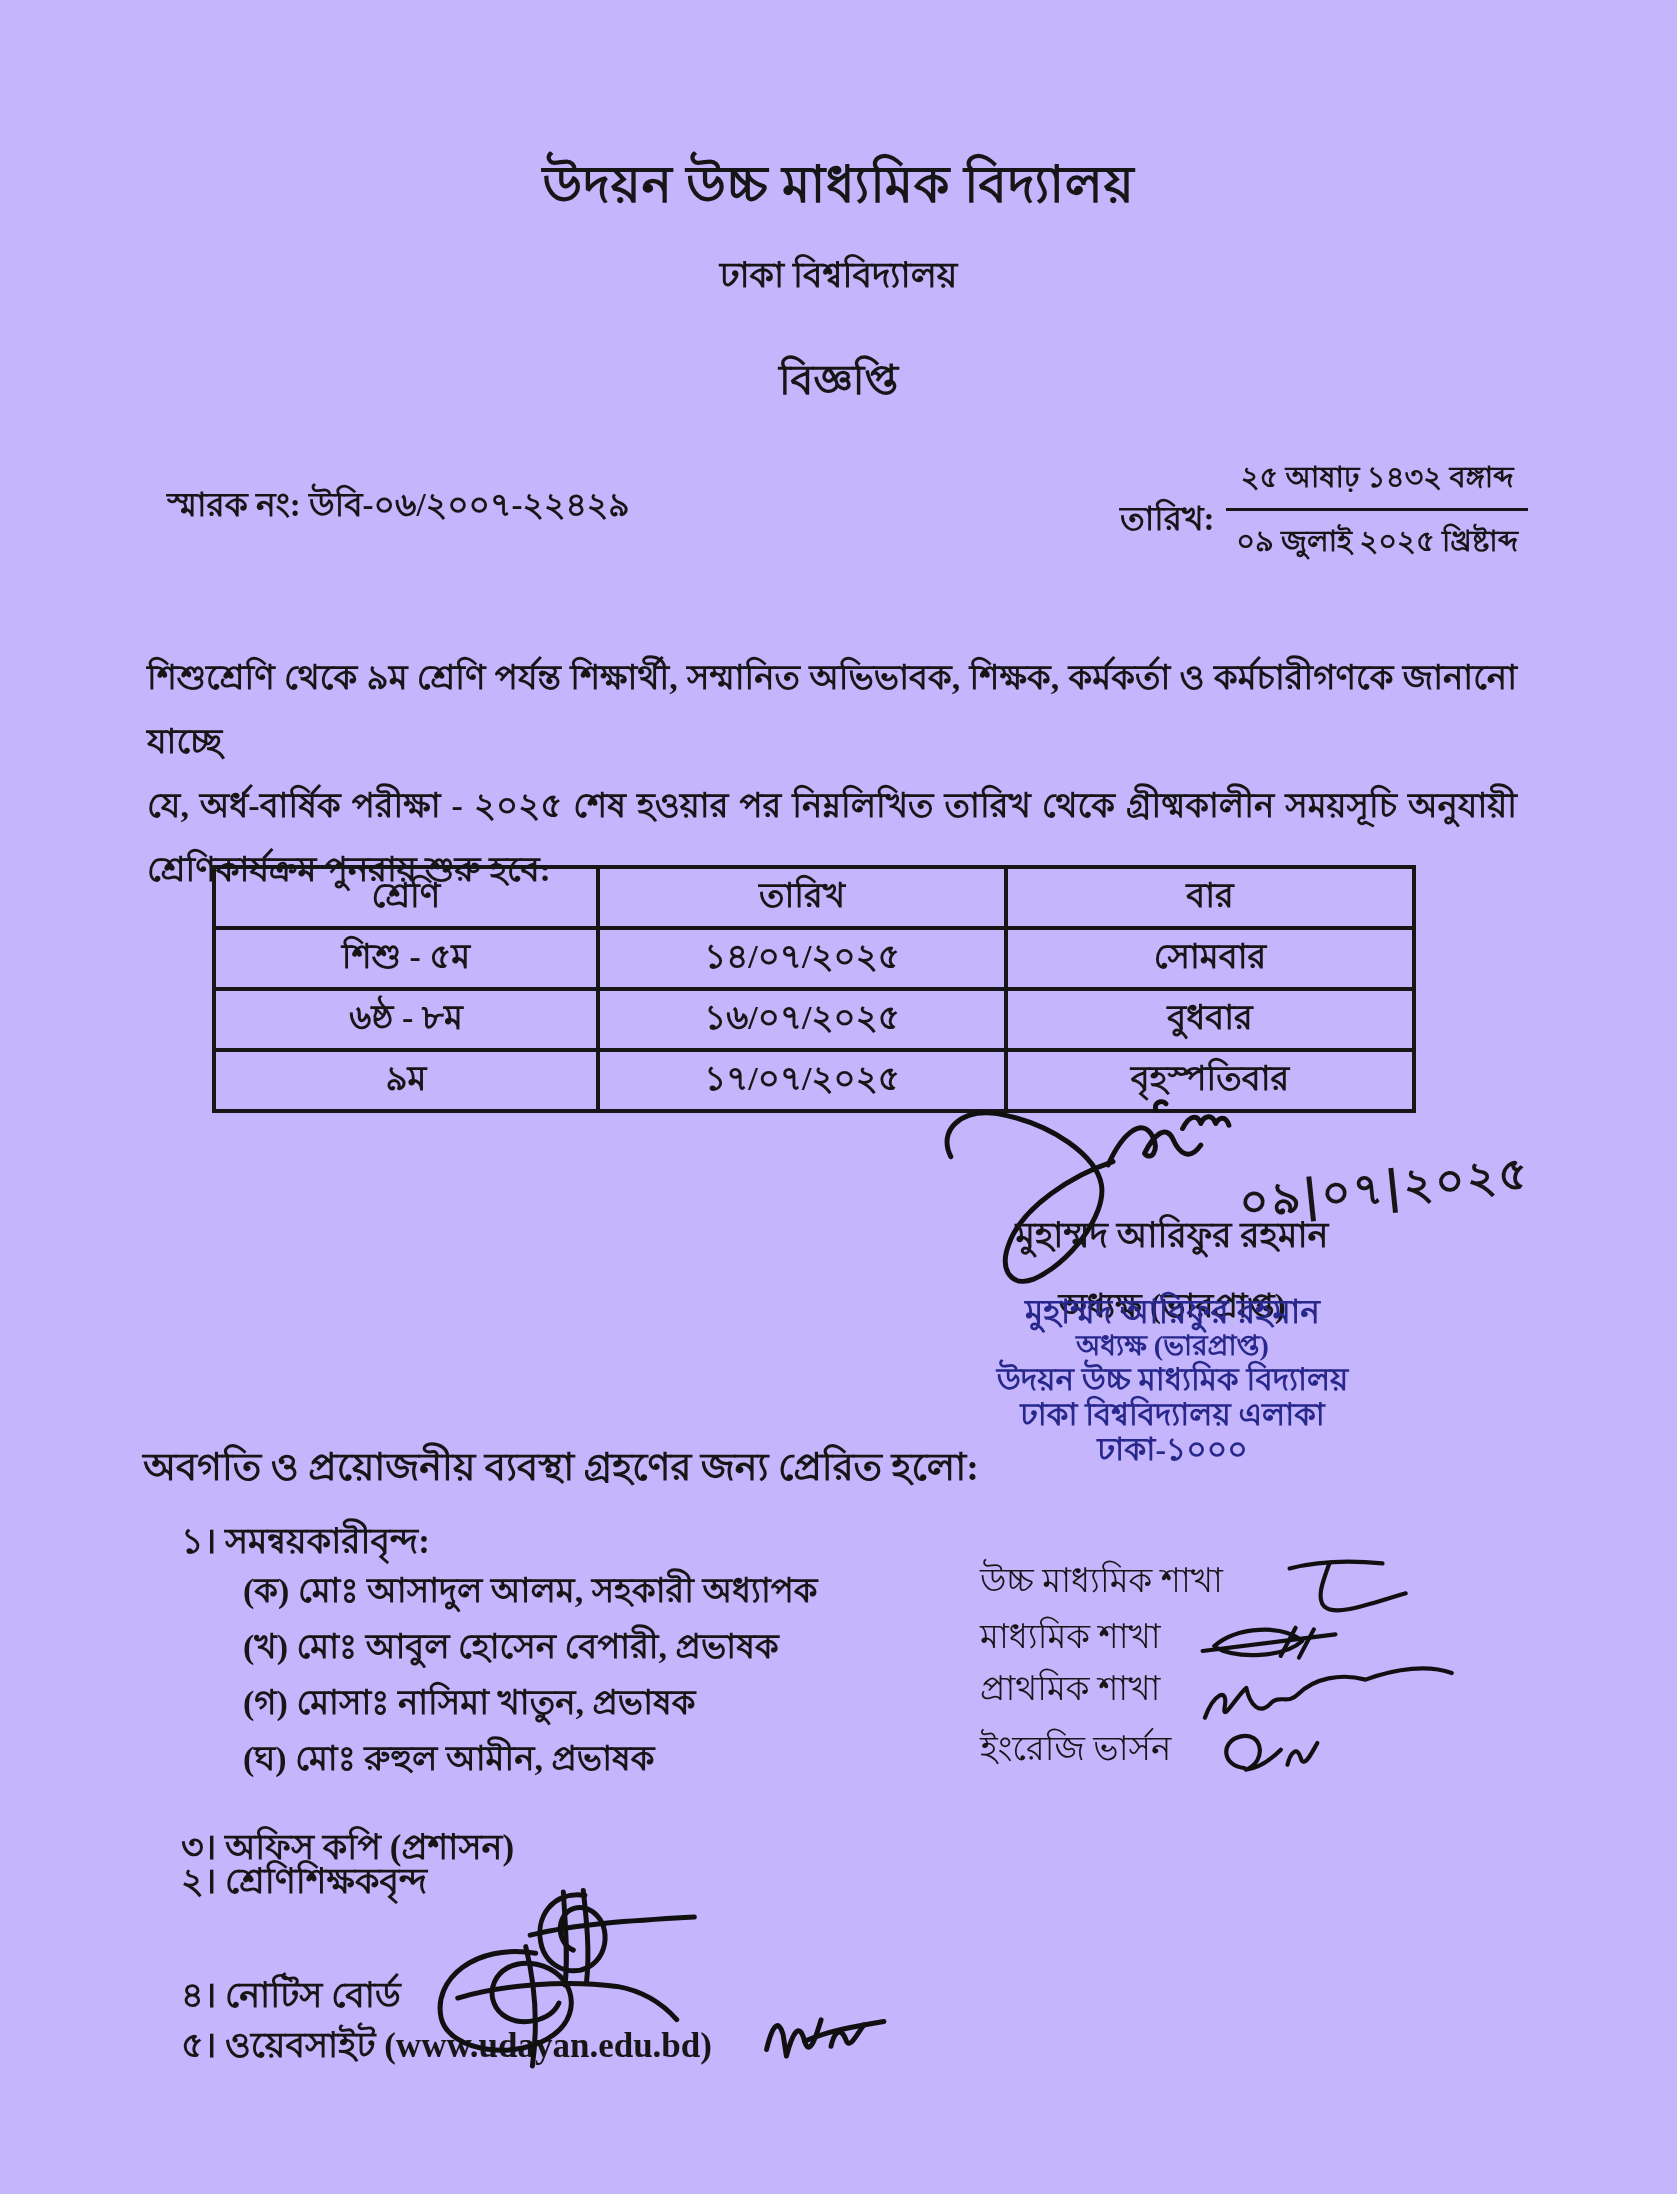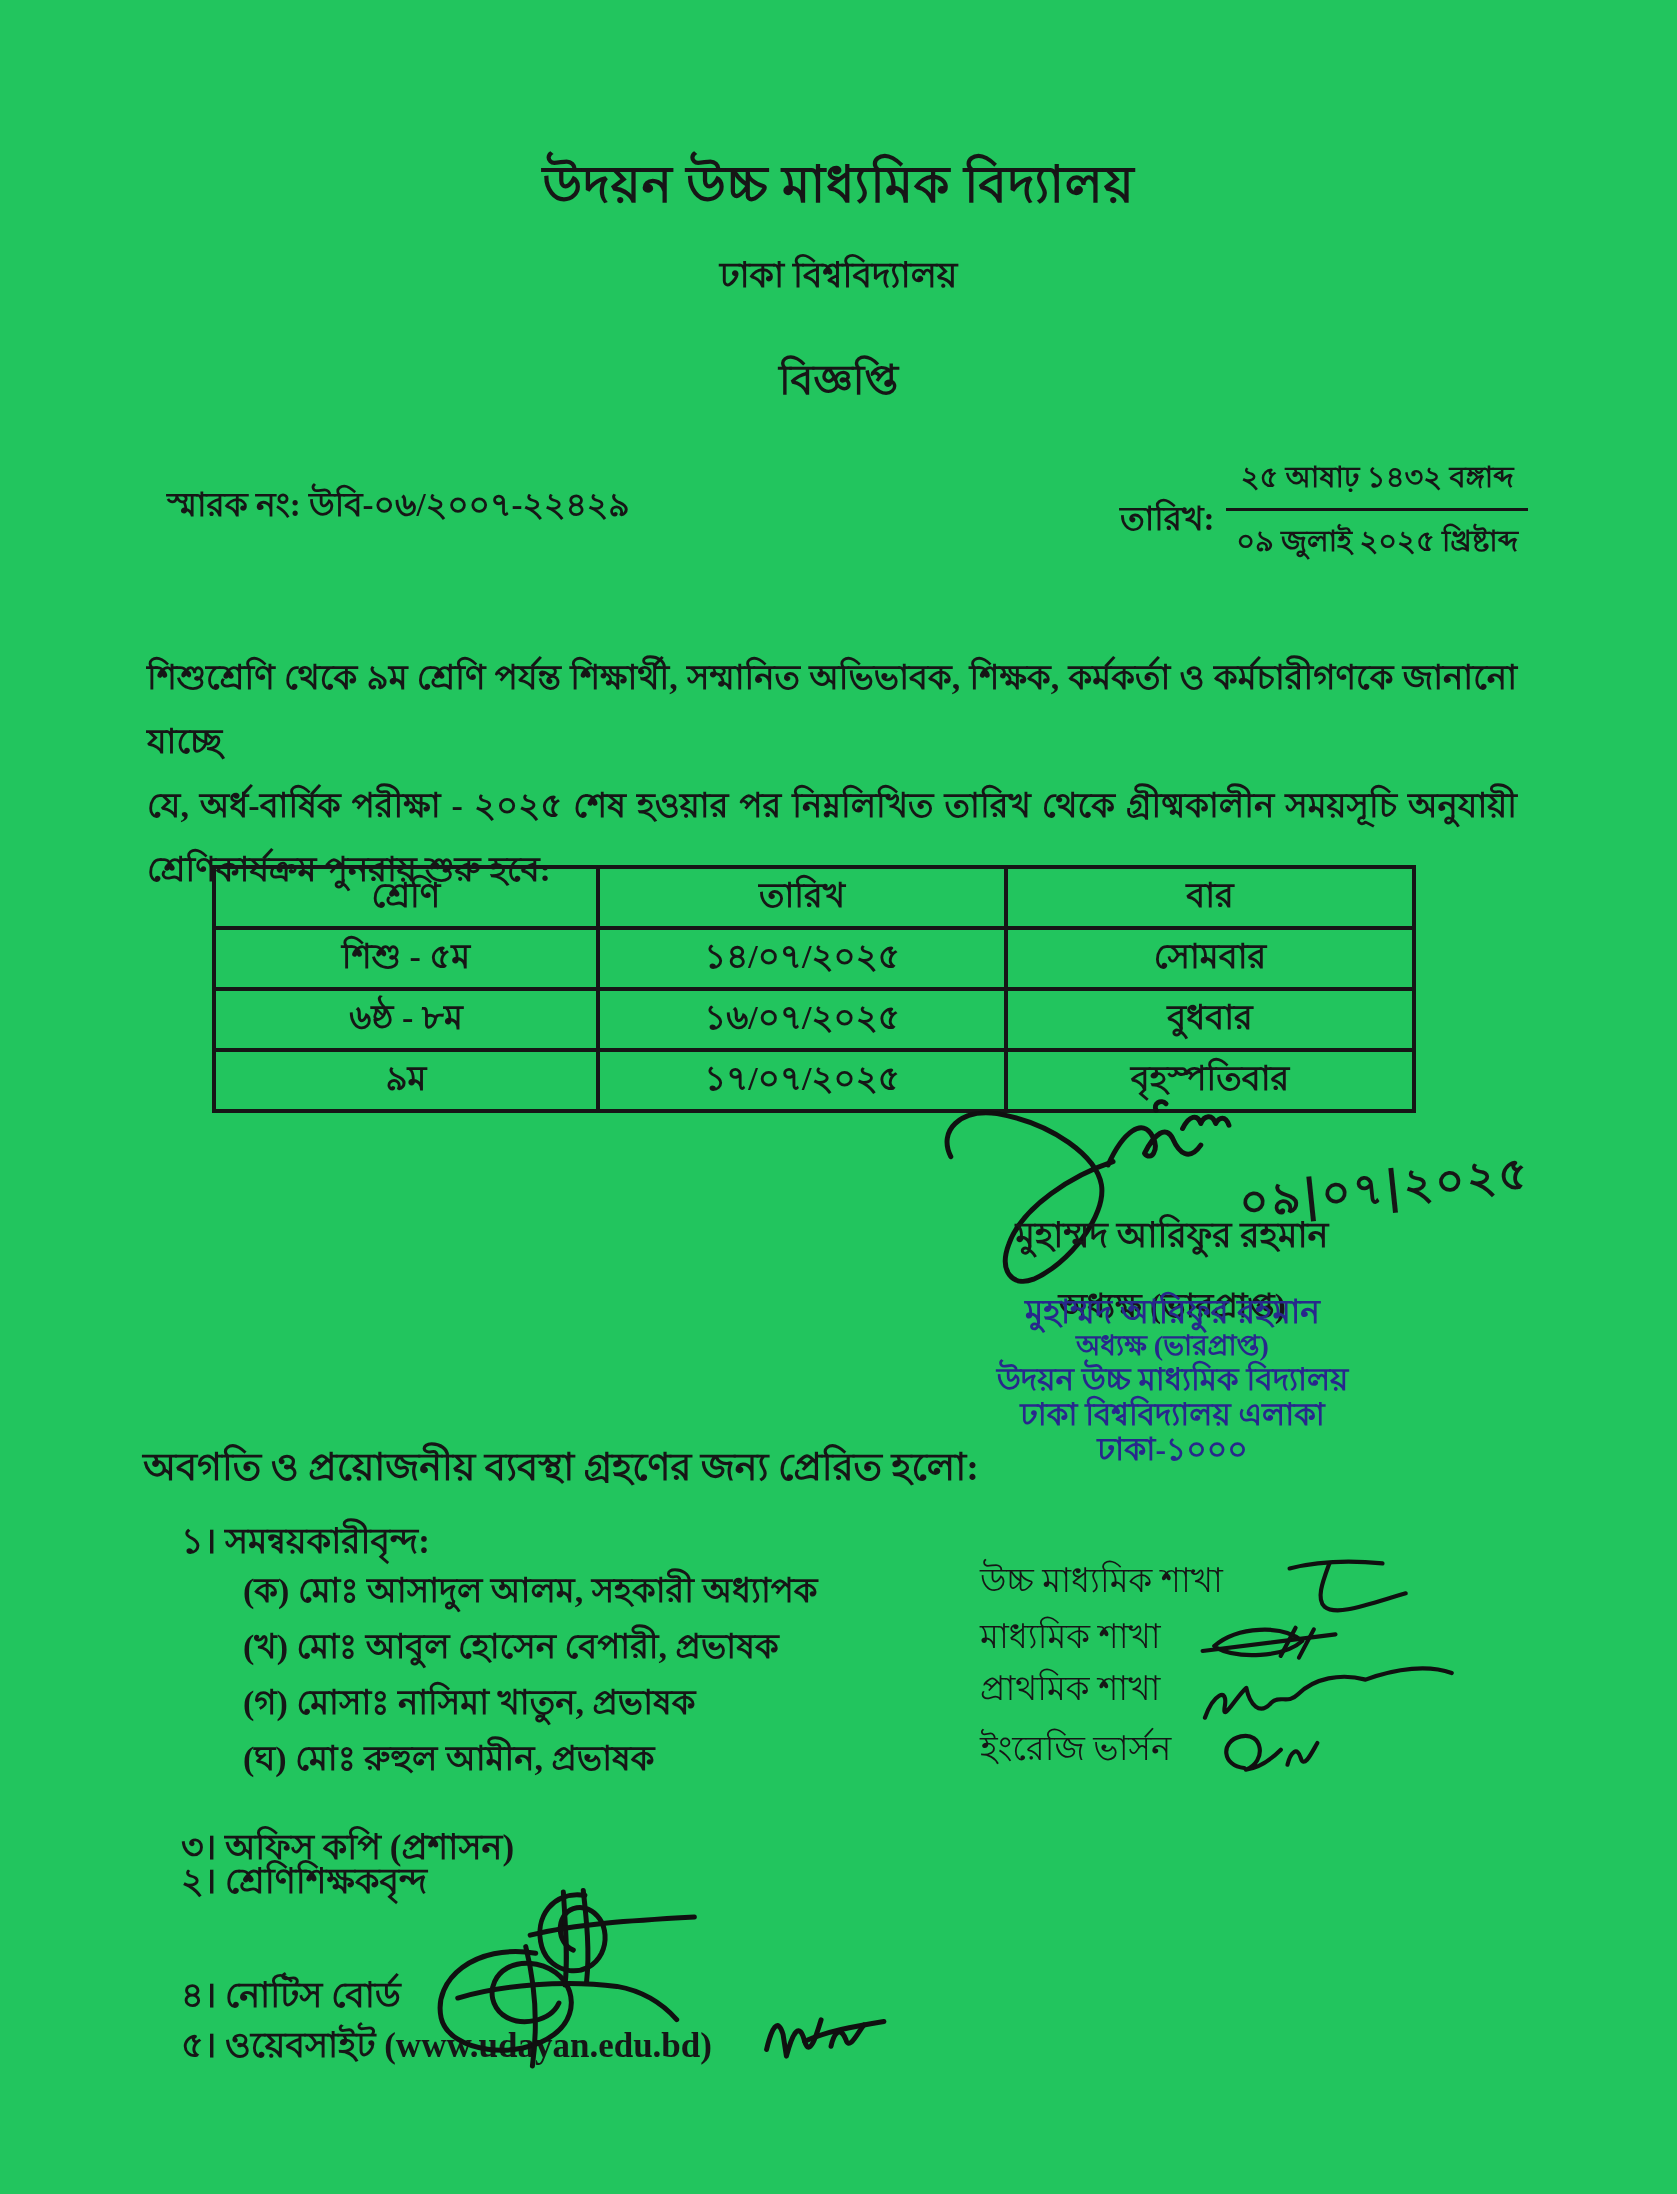--- a/index.html
+++ b/index.html
@@ -1,17 +1,17 @@
 <!DOCTYPE html>
 <html style="font-size:13.3px"><head>
 <meta charset="utf-8">
 <style>
   html,body{margin:0;padding:0;}
   body{background:#ffffff;font-family:"Liberation Serif","DejaVu Serif",serif;}
-  .page{position:relative;width:1677px;height:2194px;background:#22c55e;overflow:hidden;color:#161616;}
+  .page{position:relative;width:1677px;height:2194px;background:#c4b5fd;overflow:hidden;color:#161616;}
   .abs{position:absolute;}
   .center{left:0;width:100%;text-align:center;}
 
   .school-name{top:146px;font-size:51px;font-weight:700;letter-spacing:0.8px;}
   .university{top:248px;font-size:35px;font-weight:600;}
   .notice-title{top:348px;font-size:41px;font-weight:700;}
 
   .memo{top:479px;left:167px;font-size:33px;font-weight:600;}
 
   .date-block{top:454px;left:1120px;display:flex;align-items:center;}

